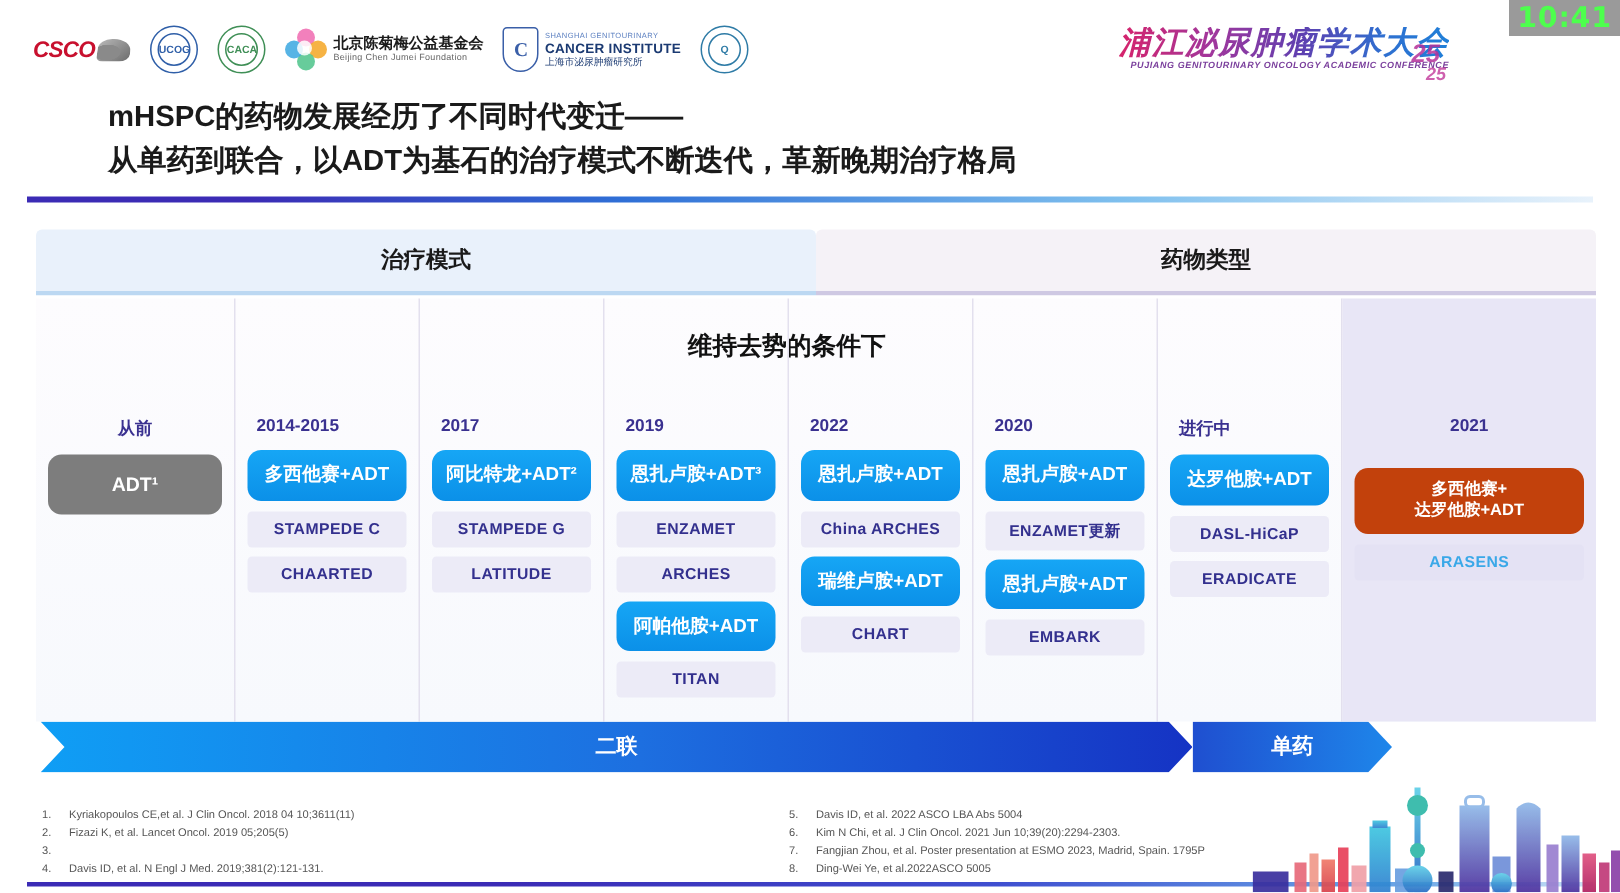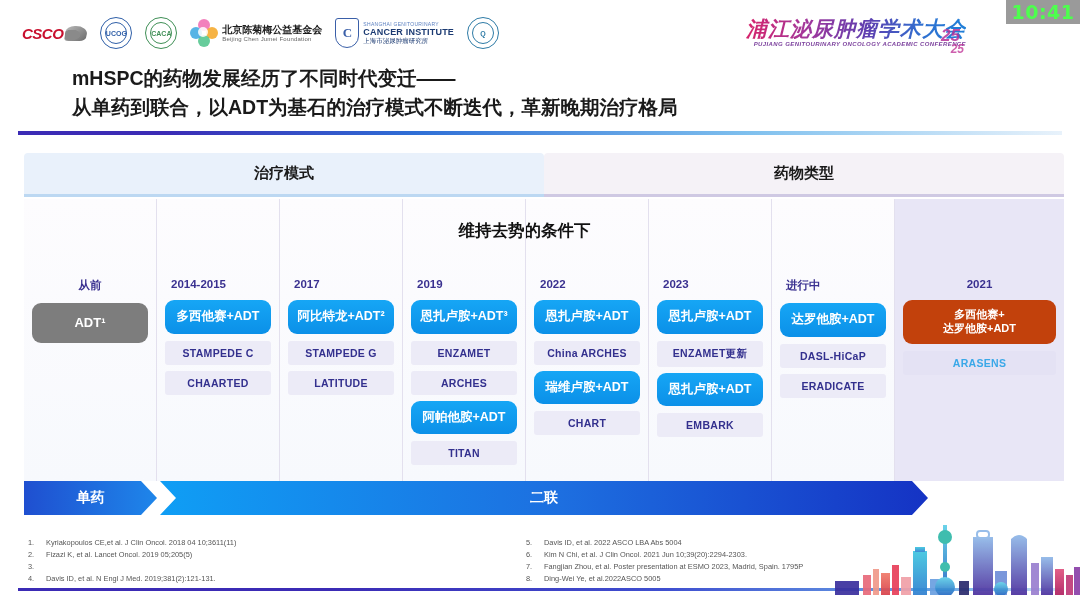--- a/index.html
+++ b/index.html
@@ -122,21 +122,21 @@
     position: absolute; top: 199px; left: 24px; width: 1040px; height: 282px;
     background: linear-gradient(180deg,#fdfcfe 0%,#f7f9fd 100%);
     display: flex;
   }
   .col {
     position: relative; flex: 0 0 auto;
     border-right: 1px solid #e3e0ee;
     padding: 0 8px;
     display: flex; flex-direction: column; align-items: center;
   }
-  .col.last { border-right: none; }
+  .col.last { border-right: none; gap: 12px; }
   .col.highlight { background: #e8e6f6; }
   .col-year {
     font-size: 11.5px; font-weight: bold; color: #3a3190;
     margin-top: 79px; margin-bottom: 10px; white-space: nowrap;
     align-self: flex-start; padding-left: 6px;
   }
   .col.c1 .col-year { align-self: center; padding-left: 0; }
   .col.last .col-year { align-self: center; padding-left: 0; }
 
   .banner {
@@ -311,21 +311,21 @@
     <div class="col" style="width: 123px;">
       <div class="col-year">2022</div>
       <div style="width: 100%;">
         <div class="pill blue">恩扎卢胺+ADT</div>
         <div class="chip">China ARCHES</div>
         <div class="pill blue">瑞维卢胺+ADT</div>
         <div class="chip">CHART</div>
       </div>
     </div>
     <div class="col" style="width: 123px;">
-      <div class="col-year">2023</div>
+      <div class="col-year">2020</div>
       <div style="width: 100%;">
         <div class="pill blue">恩扎卢胺+ADT</div>
         <div class="chip">ENZAMET更新</div>
         <div class="pill blue">恩扎卢胺+ADT</div>
         <div class="chip">EMBARK</div>
       </div>
     </div>
     <div class="col" style="width: 123px;">
       <div class="col-year">进行中</div>
       <div style="width: 100%;">
@@ -337,22 +337,22 @@
     <div class="col last highlight" style="width: 169px;">
       <div class="col-year">2021</div>
       <div style="width: 100%;">
         <div class="pill navy">多西他赛+<br>达罗他胺+ADT</div>
         <div class="chip cyan">ARASENS</div>
       </div>
     </div>
   </div>
 
 <div class="chev-bar">
+  <div class="chev dual">二联</div>
   <div class="chev mono">单药</div>
-  <div class="chev dual">二联</div>
 </div>
 
 <div class="refs">
   <div class="ref-col" id="ref-left">
       <div class="ref-item">
         <span class="ref-num">1.</span>
         <span>Kyriakopoulos CE,et al. J Clin Oncol. 2018 04 10;3611(11)</span>
       </div>
       <div class="ref-item">
         <span class="ref-num">2.</span>

